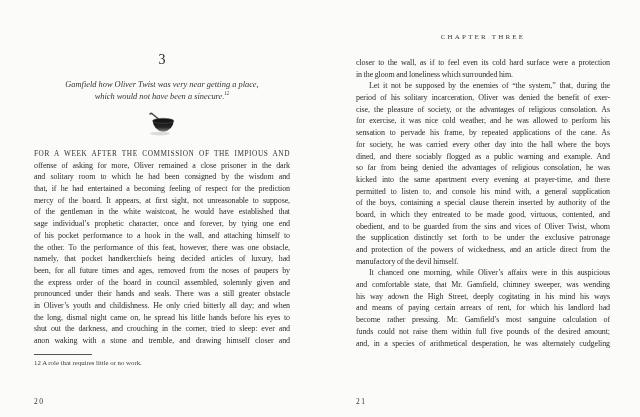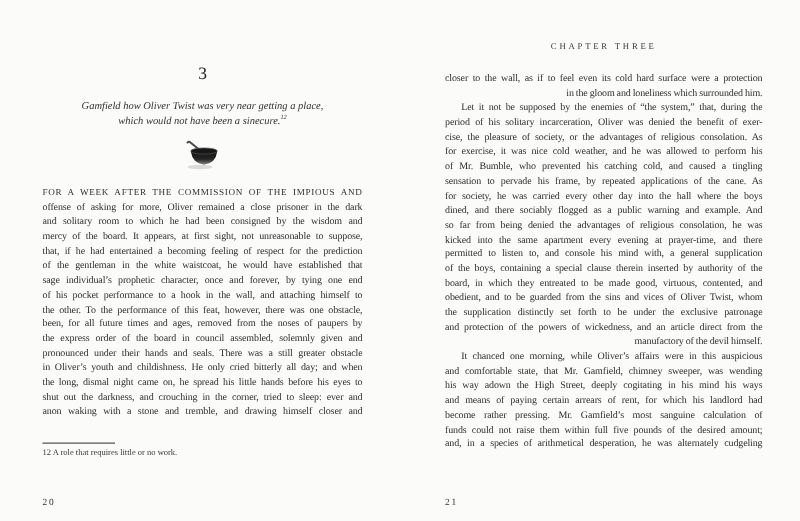--- a/index.html
+++ b/index.html
@@ -34,21 +34,21 @@
     color: #2d2d2d;
   }
   .left  .body { top: 136px; }
   .right .body { top: 45px; }
 
   .line {
     height: 11.7px; line-height: 11.7px;
     overflow: hidden; text-align: justify;
   }
   .line::after { content: ""; display: inline-block; width: 100%; height: 0; }
-  .line.end { text-align: right; }
+  .line.end { text-align: left; }
   .line.end::after { width: 0; }
   .line.in  { text-indent: 13px; }
   .line.sc  { font-size: 7.3px; letter-spacing: 0.55px; word-spacing: 0.2px; color: #333; }
 
   .fnrule {
     position: absolute; top: 342px; left: 0; width: 58px;
     border-top: 1px solid #555; height: 0;
   }
   .footnote {
     position: absolute; top: 347px; left: 0; width: 100%;
@@ -90,26 +90,27 @@
         <path d="M3 2 Q4.2 0.8 5.4 2 L14 9" stroke="#4a4a4a" stroke-width="1.6" fill="none" stroke-linecap="round"></path>
         <path d="M5.6 9 Q16.2 5.6 26.8 9 Q25.6 18.6 16.2 19.8 Q7 18.6 5.6 9 Z" fill="url(#bowlg)"></path>
         <ellipse cx="16.2" cy="8.8" rx="10.6" ry="2.5" fill="#161616" stroke="#5c5c5c" stroke-width="0.5"></ellipse>
       </svg>
     </div>
 
     <div class="body">
         <div class="line sc">FOR A WEEK AFTER THE COMMISSION OF THE IMPIOUS AND PROFANE</div>
         <div class="line">offense of asking for more, Oliver remained a close prisoner in the dark</div>
         <div class="line">and solitary room to which he had been consigned by the wisdom and</div>
+        <div class="line">that, if he had entertained a becoming feeling of respect for the prediction</div>
         <div class="line">mercy of the board. It appears, at first sight, not unreasonable to suppose,</div>
-        <div class="line">that, if he had entertained a becoming feeling of respect for the prediction</div>
         <div class="line">of the gentleman in the white waistcoat, he would have established that</div>
         <div class="line">sage individual’s prophetic character, once and forever, by tying one end</div>
         <div class="line">of his pocket performance to a hook in the wall, and attaching himself to</div>
         <div class="line">the other. To the performance of this feat, however, there was one obstacle,</div>
+        <div class="line">namely, that pocket handkerchiefs being decided articles of luxury, had</div>
         <div class="line">been, for all future times and ages, removed from the noses of paupers by</div>
         <div class="line">the express order of the board in council assembled, solemnly given and</div>
         <div class="line">pronounced under their hands and seals. There was a still greater obstacle</div>
         <div class="line">in Oliver’s youth and childishness. He only cried bitterly all day; and when</div>
         <div class="line">the long, dismal night came on, he spread his little hands before his eyes to</div>
         <div class="line">shut out the darkness, and crouching in the corner, tried to sleep: ever and</div>
         <div class="line">anon waking with a stone and tremble, and drawing himself closer and</div>
       </div>
 
     <div class="fnrule"></div>
@@ -121,21 +122,20 @@
   <div class="page right">
     <div class="runhead">CHAPTER THREE</div>
 
     <div class="body">
         <div class="line">closer to the wall, as if to feel even its cold hard surface were a protection</div>
         <div class="line end">in the gloom and loneliness which surrounded him.</div>
         <div class="line in">Let it not be supposed by the enemies of “the system,” that, during the</div>
         <div class="line">period of his solitary incarceration, Oliver was denied the benefit of exer-</div>
         <div class="line">cise, the pleasure of society, or the advantages of religious consolation. As</div>
         <div class="line">for exercise, it was nice cold weather, and he was allowed to perform his</div>
-        <div class="line">of Mr. Bumble, who prevented his catching cold, and caused a tingling</div>
         <div class="line">sensation to pervade his frame, by repeated applications of the cane. As</div>
         <div class="line">for society, he was carried every other day into the hall where the boys</div>
         <div class="line">dined, and there sociably flogged as a public warning and example. And</div>
         <div class="line">so far from being denied the advantages of religious consolation, he was</div>
         <div class="line">kicked into the same apartment every evening at prayer-time, and there</div>
         <div class="line">permitted to listen to, and console his mind with, a general supplication</div>
         <div class="line">of the boys, containing a special clause therein inserted by authority of the</div>
         <div class="line">board, in which they entreated to be made good, virtuous, contented, and</div>
         <div class="line">obedient, and to be guarded from the sins and vices of Oliver Twist, whom</div>
         <div class="line">the supplication distinctly set forth to be under the exclusive patronage</div>

